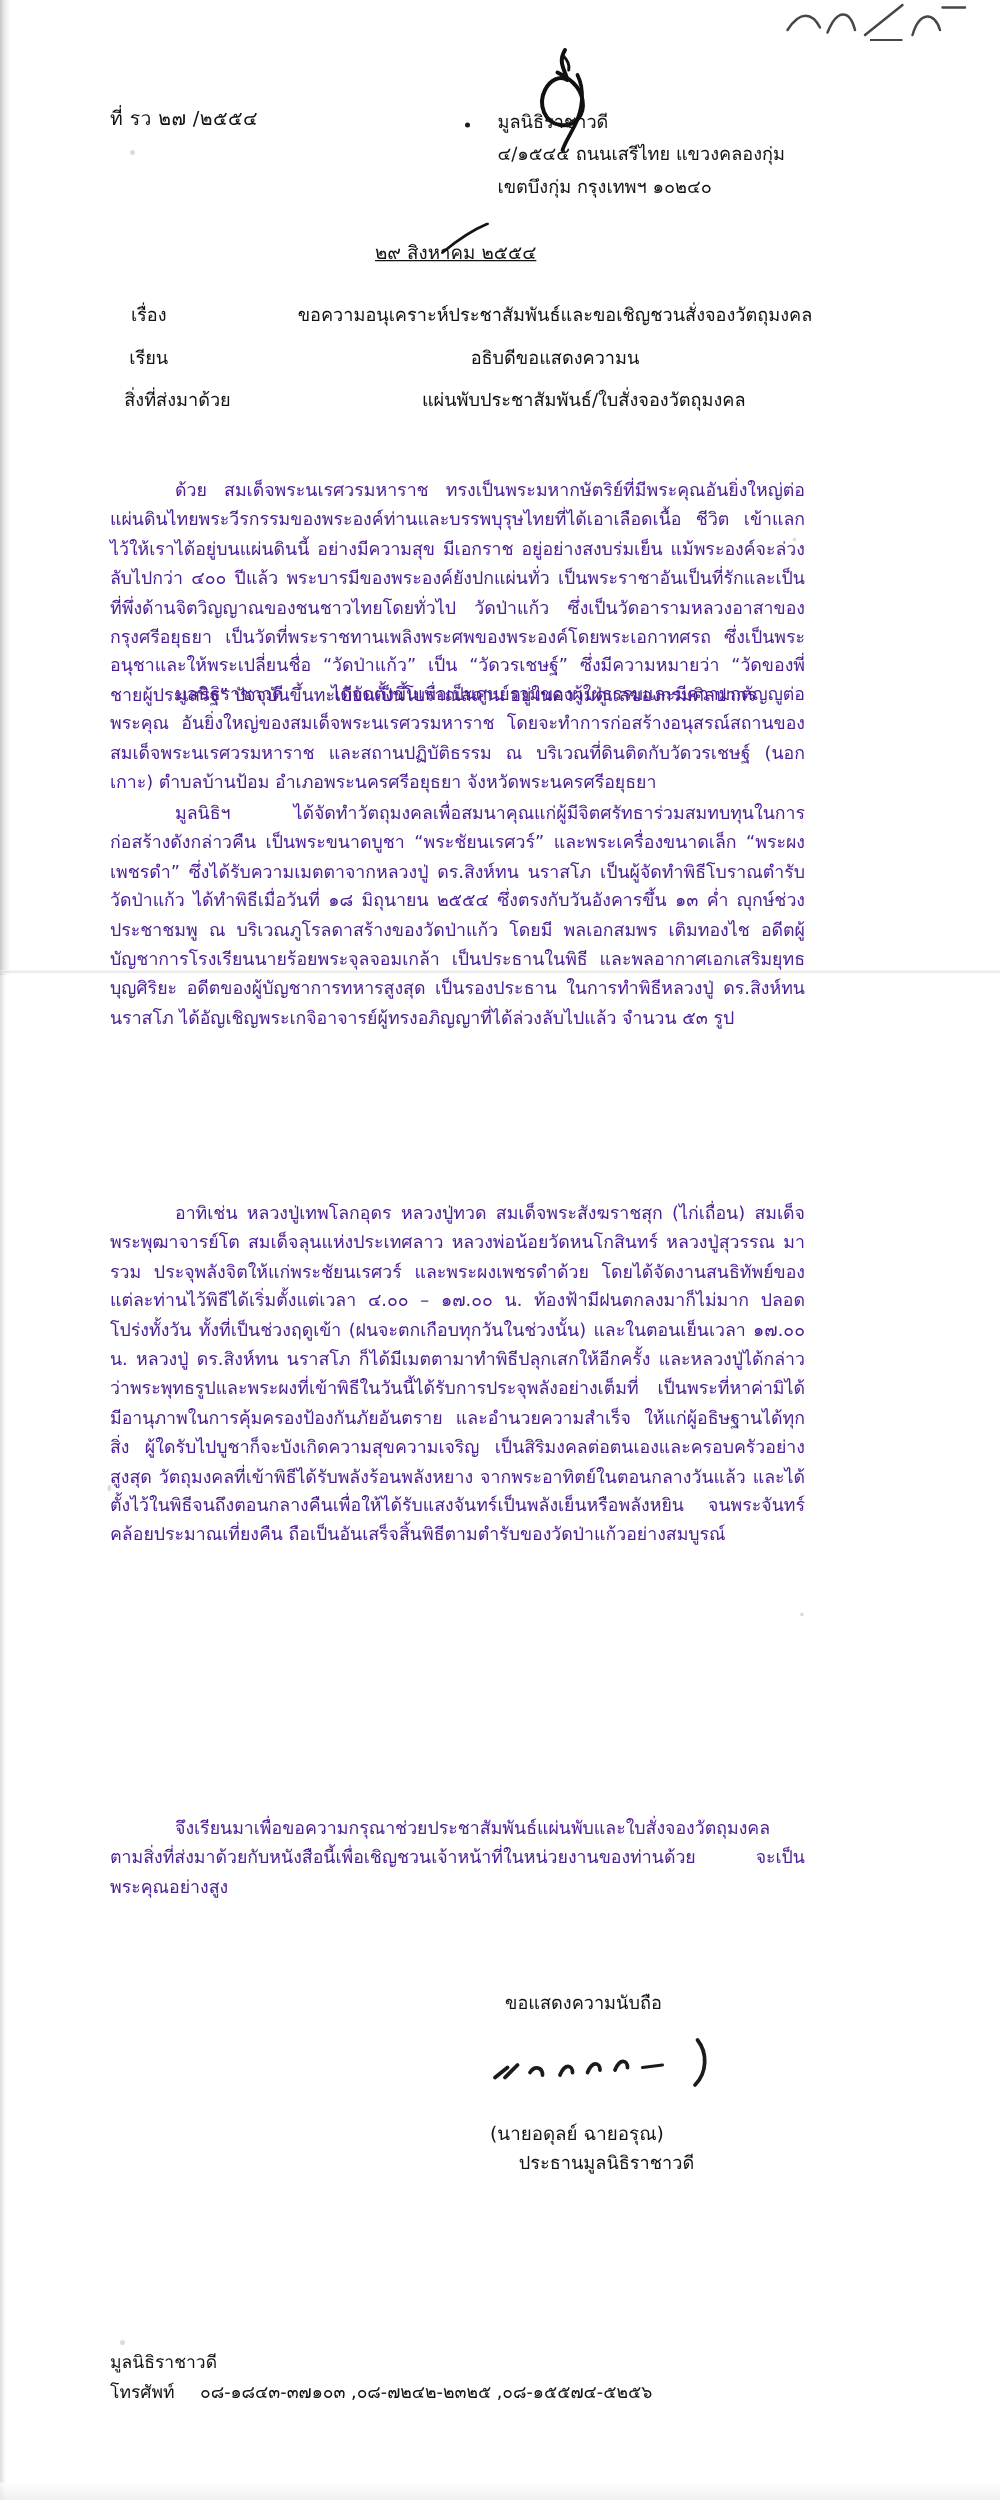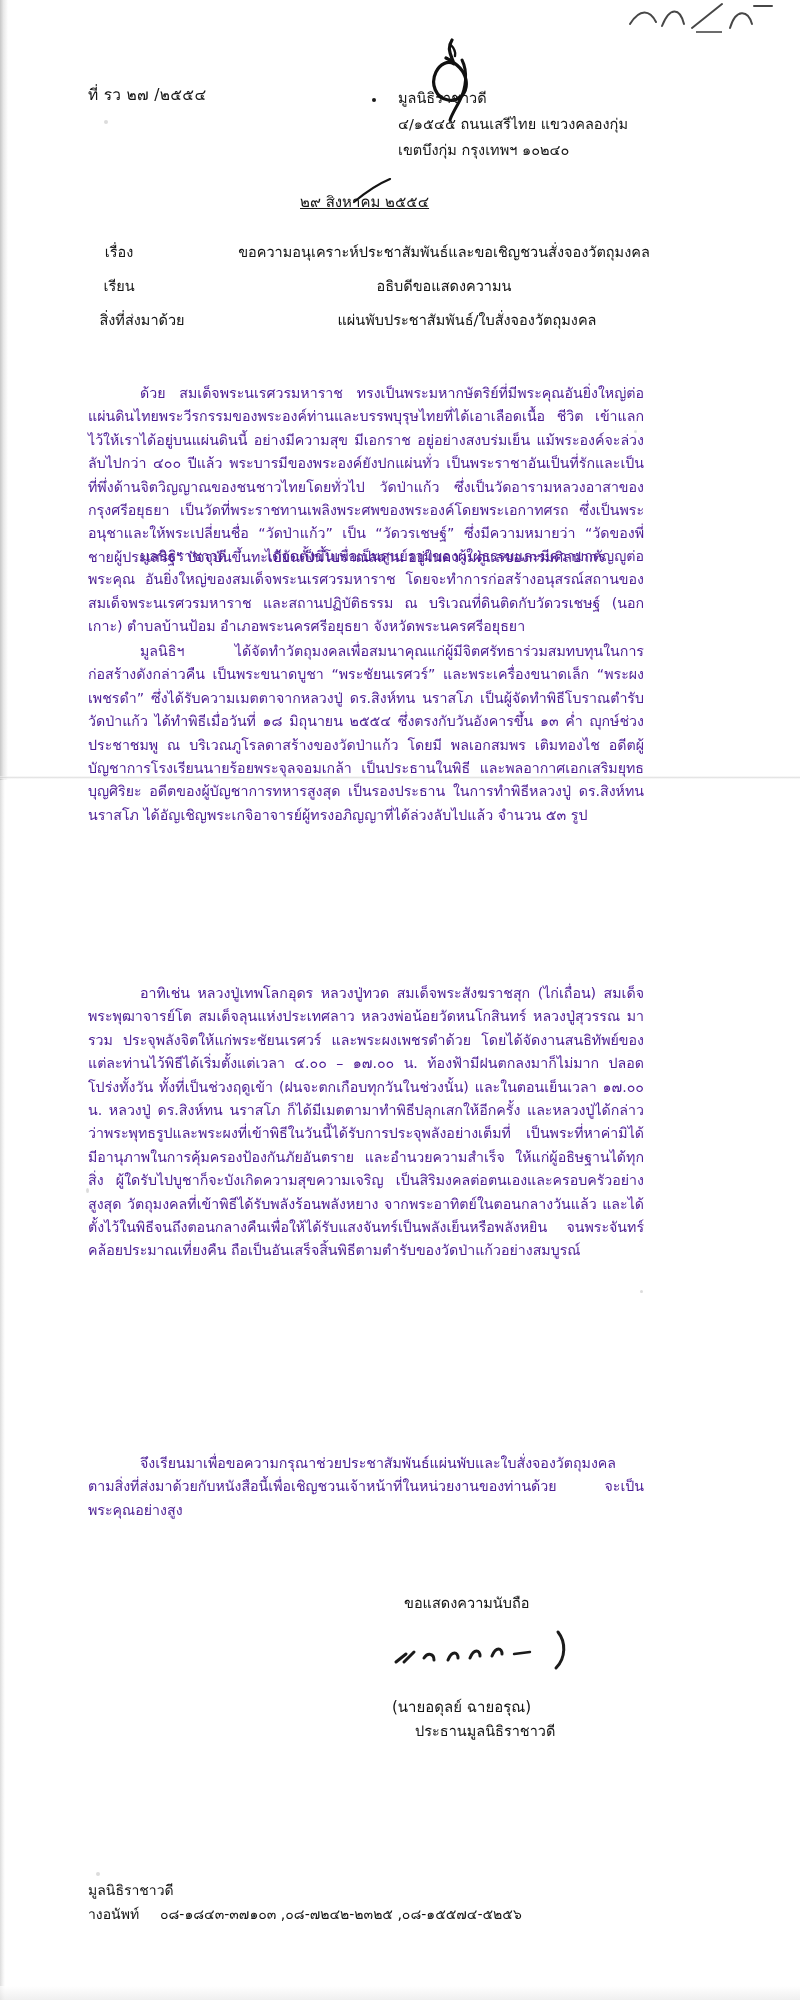--- a/index.html
+++ b/index.html
@@ -73,21 +73,21 @@
     font-size:14.2px;
     line-height:23.4px;
     text-align:justify;
     text-justify:inter-word;
     color:#4c1d95;
   }
   .body p{margin:0 0 0 0;text-indent:52px;}
   .p1{top:382px;}
   .p2{top:545px;}
   .p3{top:640px;}
-  .p4{top:960px;margin-top:22px;}
+  .p4{top:960px;}
   .p5{top:1452px;}
 
   .closing{position:absolute;left:404px;top:1596px;font-size:14.5px;text-align:right;}
   .signature{
     position:absolute;left:390px;top:1628px;width:200px;height:52px;
   }
   .sig-name{position:absolute;left:392px;top:1700px;font-size:15px;}
   .sig-title{position:absolute;left:392px;top:1724px;font-size:14.5px;margin-left:23px;}
 
   .footer{position:absolute;left:88px;top:1878px;font-size:14px;line-height:24px;}
@@ -185,17 +185,17 @@
     <path d="M102 28 C106 18, 112 20, 112 26" stroke="#1b1b1b" stroke-width="3" fill="none" stroke-linecap="round"></path>
     <path d="M124 26 L140 24" stroke="#1b1b1b" stroke-width="2.4" fill="none" stroke-linecap="round"></path>
     <path d="M168 4 C176 14, 176 30, 166 40" stroke="#1b1b1b" stroke-width="3" fill="none" stroke-linecap="round"></path>
   </svg>
   <div class="txt sig-name">(นายอดุลย์  ฉายอรุณ)</div>
   <div class="txt sig-title">ประธานมูลนิธิราชาวดี</div>
 
   <div class="footer">
     <div>มูลนิธิราชาวดี</div>
     <div>
-      <span class="lbl">างอนัพท์</span><span>๐๘-๑๘๔๓-๓๗๑๐๓ ,๐๘-๗๒๔๒-๒๓๒๕ ,๐๘-๑๕๕๗๔-๕๒๕๖</span>
+      <span class="lbl">โทรศัพท์</span><span>๐๘-๑๘๔๓-๓๗๑๐๓ ,๐๘-๗๒๔๒-๒๓๒๕ ,๐๘-๑๕๕๗๔-๕๒๕๖</span>
     </div>
   </div>
 
 </div>
 
 </body></html>

